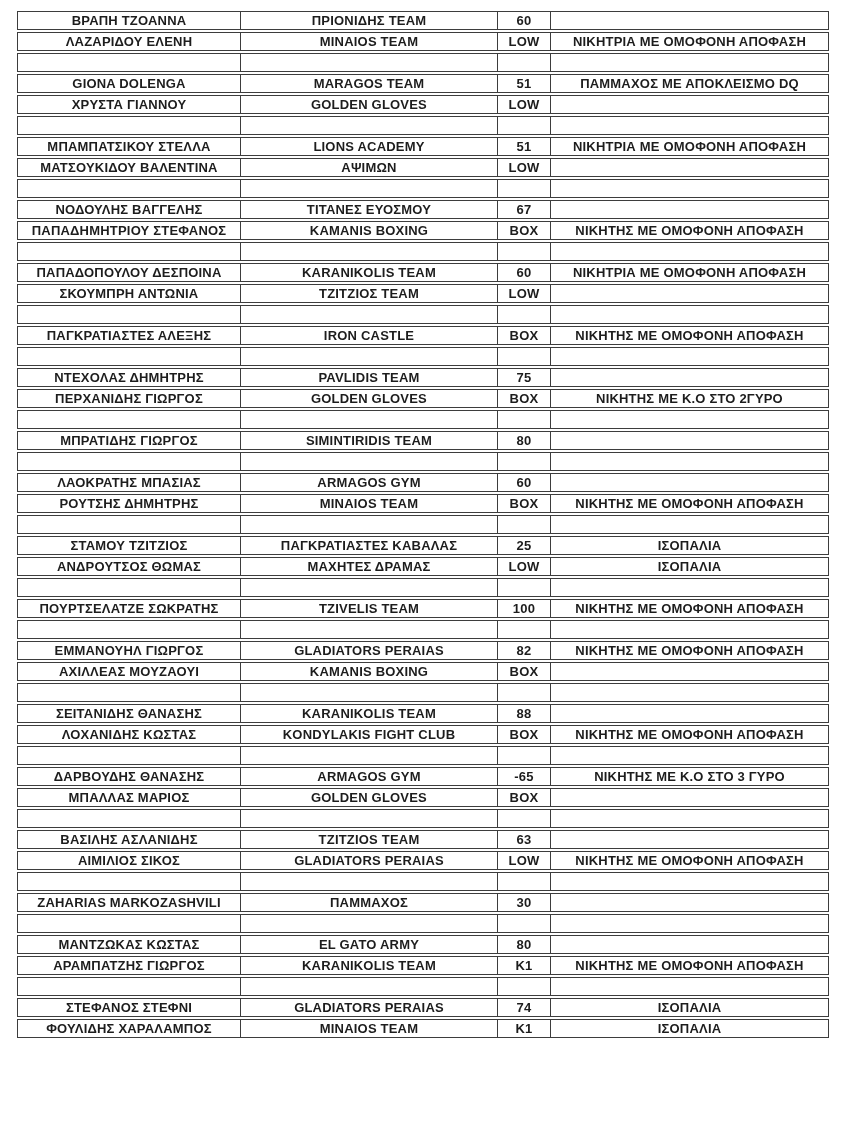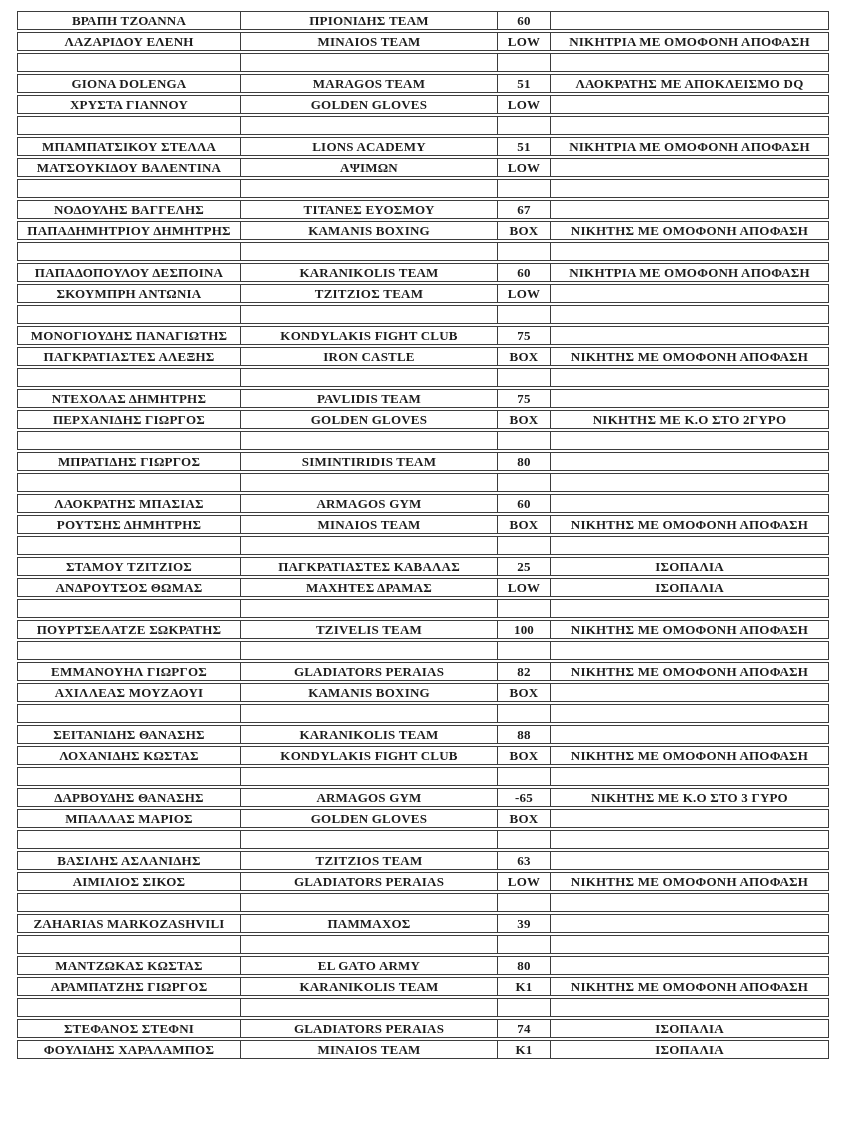--- a/index.html
+++ b/index.html
@@ -10,21 +10,20 @@
   body {
     width: 850px;
     height: 1132px;
     position: relative;
     font-family: "Liberation Sans", sans-serif;
   }
   .page {
     position: absolute;
     inset: 0;
     background: #ffffff;
-    font-family: Liberation Serif, serif;
   }
   table.results {
     position: absolute;
     left: 17px;
     top: 9px;
     width: 812px;
     table-layout: fixed;
     border-collapse: separate;
     border-spacing: 0 2px;
   }
@@ -76,21 +75,21 @@
         <tr>
           <td></td>
           <td></td>
           <td></td>
           <td></td>
         </tr>
         <tr>
           <td>GIONA DOLENGA</td>
           <td>MARAGOS TEAM</td>
           <td>51</td>
-          <td>ΛΑΟΚΡΑΤΗΣ ΜΕ ΑΠΟΚΛΕΙΣΜΟ DQ</td>
+          <td>ΠΑΜΜΑΧΟΣ ΜΕ ΑΠΟΚΛΕΙΣΜΟ DQ</td>
         </tr>
         <tr>
           <td>ΧΡΥΣΤΑ ΓΙΑΝΝΟΥ</td>
           <td>GOLDEN GLOVES</td>
           <td>LOW</td>
           <td></td>
         </tr>
         <tr>
           <td></td>
           <td></td>
@@ -115,21 +114,21 @@
           <td></td>
           <td></td>
         </tr>
         <tr>
           <td>ΝΟΔΟΥΛΗΣ ΒΑΓΓΕΛΗΣ</td>
           <td>ΤΙΤΑΝΕΣ ΕΥΟΣΜΟΥ</td>
           <td>67</td>
           <td></td>
         </tr>
         <tr>
-          <td>ΠΑΠΑΔΗΜΗΤΡΙΟΥ ΔΗΜΗΤΡΗΣ</td>
+          <td>ΠΑΠΑΔΗΜΗΤΡΙΟΥ ΣΤΕΦΑΝΟΣ</td>
           <td>KAMANIS BOXING</td>
           <td>BOX</td>
           <td>ΝΙΚΗΤΗΣ ΜΕ ΟΜΟΦΟΝΗ ΑΠΟΦΑΣΗ</td>
         </tr>
         <tr>
           <td></td>
           <td></td>
           <td></td>
           <td></td>
         </tr>
@@ -145,26 +144,20 @@
           <td>LOW</td>
           <td></td>
         </tr>
         <tr>
           <td></td>
           <td></td>
           <td></td>
           <td></td>
         </tr>
         <tr>
-          <td>ΜΟΝΟΓΙΟΥΔΗΣ ΠΑΝΑΓΙΩΤΗΣ</td>
-          <td>KONDYLAKIS FIGHT CLUB</td>
-          <td>75</td>
-          <td></td>
-        </tr>
-        <tr>
           <td>ΠΑΓΚΡΑΤΙΑΣΤΕΣ ΑΛΕΞΗΣ</td>
           <td>IRON CASTLE</td>
           <td>BOX</td>
           <td>ΝΙΚΗΤΗΣ ΜΕ ΟΜΟΦΟΝΗ ΑΠΟΦΑΣΗ</td>
         </tr>
         <tr>
           <td></td>
           <td></td>
           <td></td>
           <td></td>
@@ -315,21 +308,21 @@
         </tr>
         <tr>
           <td></td>
           <td></td>
           <td></td>
           <td></td>
         </tr>
         <tr>
           <td>ZAHARIAS MARKOZASHVILI</td>
           <td>ΠΑΜΜΑΧΟΣ</td>
-          <td>39</td>
+          <td>30</td>
           <td></td>
         </tr>
         <tr>
           <td></td>
           <td></td>
           <td></td>
           <td></td>
         </tr>
         <tr>
           <td>ΜΑΝΤΖΩΚΑΣ ΚΩΣΤΑΣ</td>

